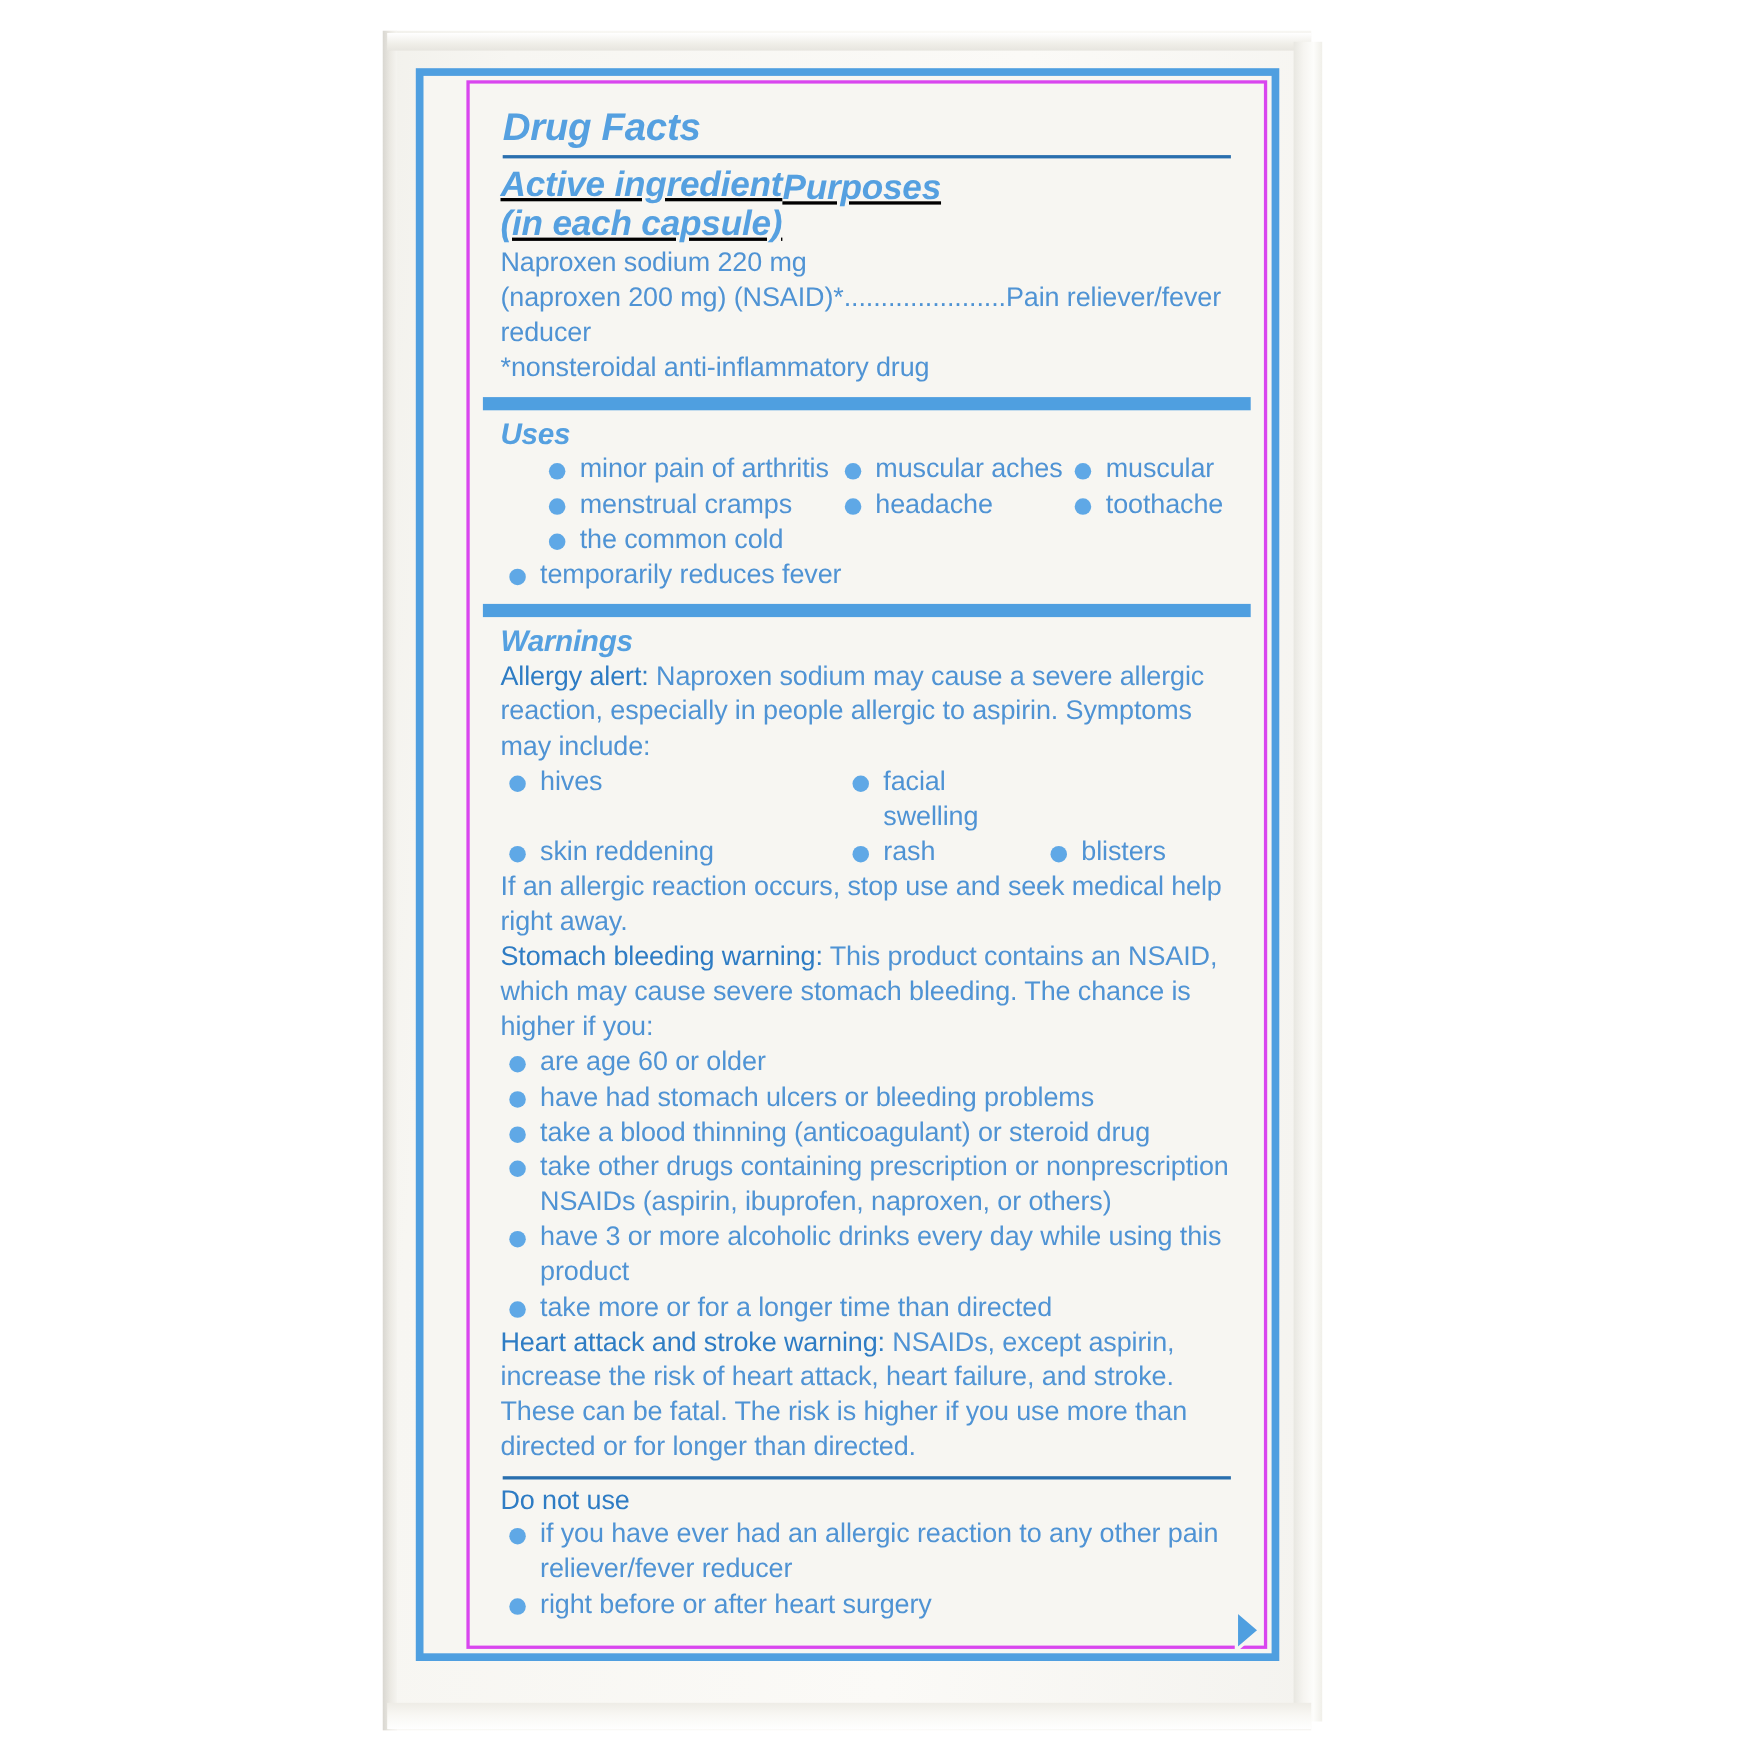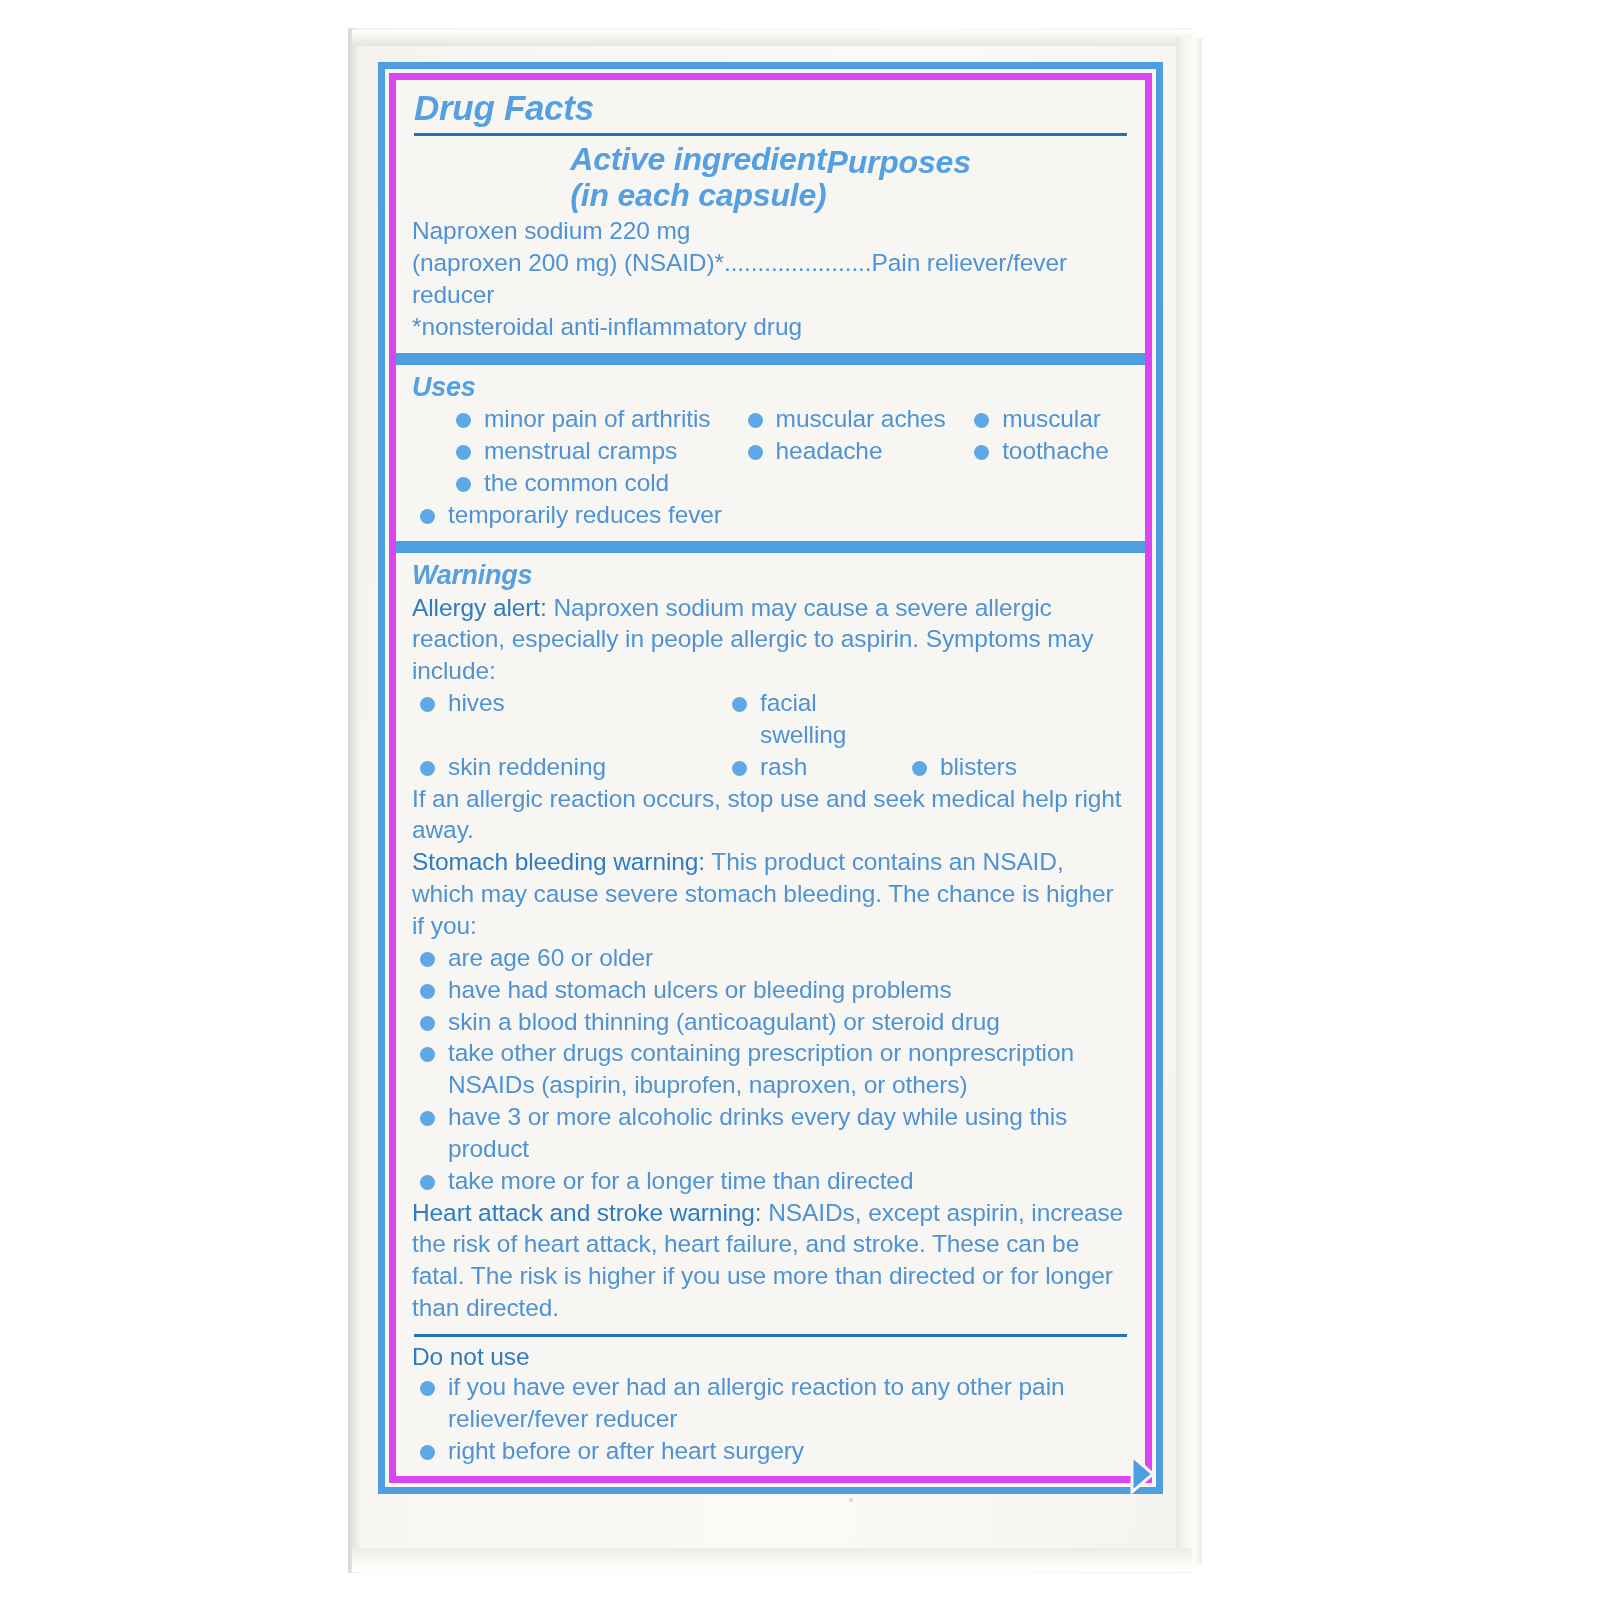--- a/index.html
+++ b/index.html
@@ -75,23 +75,24 @@
     position: absolute;
     left: 378px;
     top: 62px;
     width: 785px;
     box-sizing: border-box;
     border: 7px solid #4f9fe0;
     background: #f7f6f2;
     padding: 4px;
   }
   #drug-facts-inner {
-    border: 7px solid #d946ef;
+    border: 3px solid #d946ef;
     background: #f7f6f2;
-    padding: 0;
+    padding: 12px;
+    margin-left: 35px;
   }
 
   .df-block {
     padding: 8px 16px 10px 16px;
   }
 
   .title {
     font-style: italic;
     font-weight: bold;
     font-size: 35px;
@@ -108,22 +109,23 @@
   }
 
   .bar-thick {
     height: 12px;
     background: #4f9fe0;
   }
 
   
   .ai-head {
     display: flex;
-    justify-content: center;
+    justify-content: flex-start;
     align-items: flex-start;
+    text-decoration: underline;
   }
   .ai-label {
     font-style: italic;
     font-weight: bold;
     font-size: 32px;
     color: #55a0e0;
     line-height: 1.12;
     letter-spacing: -0.2px;
   }
   .purposes {
@@ -311,21 +313,21 @@
       </div>
 
       <div class="body-text">If an allergic reaction occurs, stop use and seek medical help right away.</div>
 
       <div class="body-text">
         <span class="sub-head">Stomach bleeding warning:</span><span> This product contains an NSAID, which may cause severe stomach bleeding. The chance is higher if you:</span>
       </div>
       <ul class="bl">
         <li>are age 60 or older</li>
         <li>have had stomach ulcers or bleeding problems</li>
-        <li>skin a blood thinning (anticoagulant) or steroid drug</li>
+        <li>take a blood thinning (anticoagulant) or steroid drug</li>
         <li>take other drugs containing prescription or nonprescription NSAIDs (aspirin, ibuprofen, naproxen, or others)</li>
         <li>have 3 or more alcoholic drinks every day while using this product</li>
         <li>take more or for a longer time than directed</li>
       </ul>
 
       <div class="body-text">
         <span class="sub-head">Heart attack and stroke warning:</span><span> NSAIDs, except aspirin, increase the risk of heart attack, heart failure, and stroke. These can be fatal. The risk is higher if you use more than directed or for longer than directed.</span>
       </div>
 
       <div class="rule-thin" style="margin-top:10px;margin-bottom:6px;"></div>

